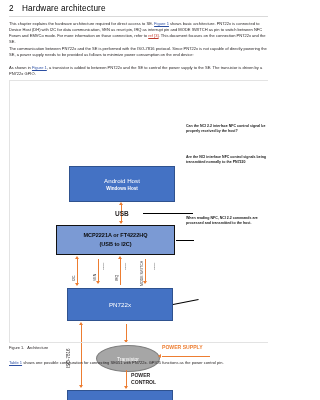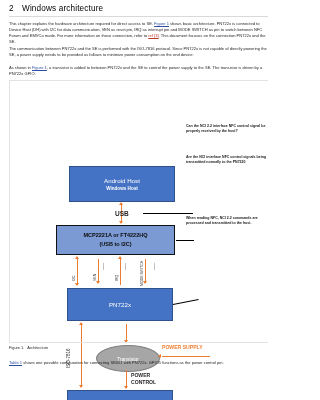--- a/index.html
+++ b/index.html
@@ -255,21 +255,21 @@
     line-height: 6.1px;
     color: #231f20;
   }
 </style>
 </head>
 <body>
 
 <div class="page">
 
   <div class="chapter-head">
-    <span class="chapter-num">2</span><span class="chapter-title">Windows architecture</span>
+    <span class="chapter-num">2</span><span class="chapter-title">Hardware architecture</span>
   </div>
   <div class="head-rule"></div>
 
   <div class="para p1">
     <span>This chapter explains the hardware architecture required for direct access to SE. </span><a class="xref" href="#">Figure 1</a><span> shows basic architecture. PN722x is connected to Device Host (DH) with I2C for data communication, VEN as reset pin, IRQ as interrupt pin and MODE SWITCH as pin to switch between NFC Forum and EMVCo mode. For more information on those connection, refer to </span><a class="xref-red" href="#">ref [3]</a><span>. This document focuses on the connection PN722x and the SE.</span>
   </div>
 
   <div class="para p2">The communication between PN722x and the SE is performed with the ISO-7816 protocol. Since PN722x is not capable of directly powering the SE, a power supply needs to be provided as follows to minimize power consumption on the end device:</div>
 
   <div class="para p3">

